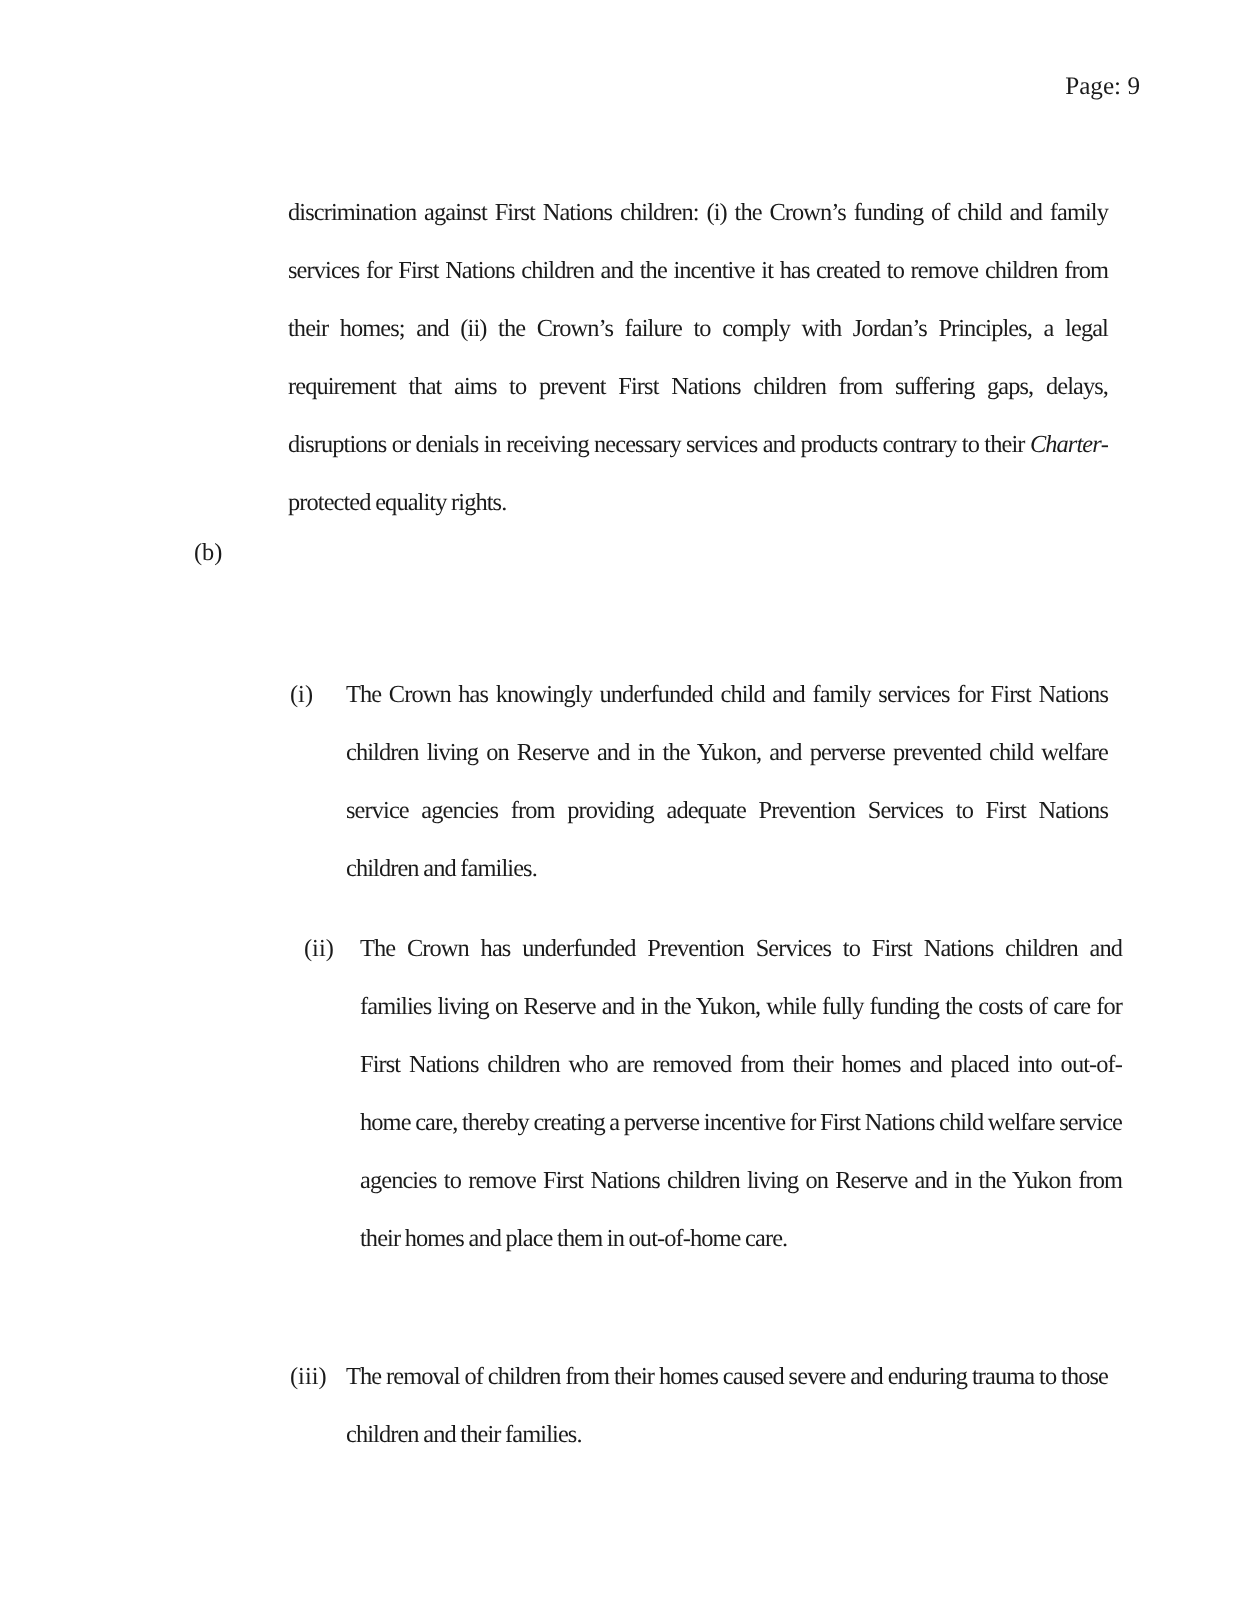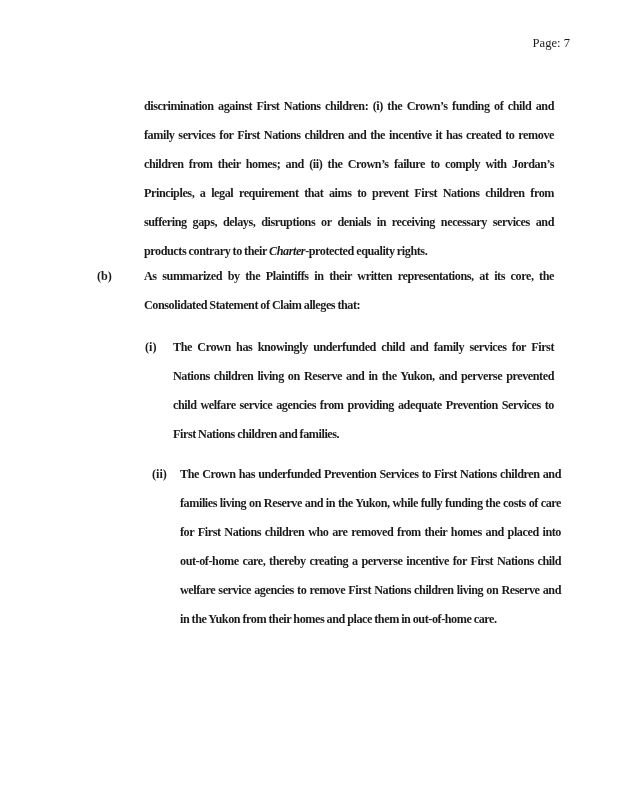--- a/index.html
+++ b/index.html
@@ -25,21 +25,20 @@
     line-height: 16px;
     color: #1b1b1b;
   }
   .blk {
     position: absolute;
     font-size: 12.2px;
     line-height: 29px;
     letter-spacing: -0.45px;
     word-spacing: -0.3px;
     color: #1b1b1b;
-    font-weight: bold;
   }
   .blk p { margin: 0; }
   .justify { text-align: justify; }
   .hang { box-sizing: border-box; }
   .lbl {
     position: absolute;
     left: 0;
     top: 0;
     line-height: 29px;
     letter-spacing: 0;
@@ -49,33 +48,36 @@
   #sub-i     { top: 333px; left: 145px; width: 409px; padding-left: 28px; }
   #sub-ii    { top: 460px; left: 152px; width: 409px; padding-left: 28px; }
   #sub-iii   { top: 674px; left: 145px; width: 409px; padding-left: 28px; }
   em { font-style: italic; }
 </style>
 </head>
 <body>
 
 <div class="page">
 
-  <div class="page-header">Page: 7</div>
+  <div class="page-header">Page: 9</div>
 
   <p class="blk justify" id="para-cont"><span>discrimination against First Nations children: (i) the Crown’s funding of child and family services for First Nations children and the incentive it has created to remove children from their homes; and (ii) the Crown’s failure to comply with Jordan’s Principles, a legal requirement that aims to prevent First Nations children from suffering gaps, delays, disruptions or denials in receiving necessary services and products contrary to their </span><em>Charter</em><span>-protected equality rights.</span></p>
 
   <div class="blk hang" id="para-b">
     <span class="lbl">(b)</span>
-    <p class="justify">As summarized by the Plaintiffs in their written representations, at its core, the Consolidated Statement of Claim alleges that:</p>
   </div>
 
   <div class="blk hang" id="sub-i">
     <span class="lbl">(i)</span>
     <p class="justify">The Crown has knowingly underfunded child and family services for First Nations children living on Reserve and in the Yukon, and perverse prevented child welfare service agencies from providing adequate Prevention Services to First Nations children and families.</p>
   </div>
 
   <div class="blk hang" id="sub-ii">
     <span class="lbl">(ii)</span>
     <p class="justify">The Crown has underfunded Prevention Services to First Nations children and families living on Reserve and in the Yukon, while fully funding the costs of care for First Nations children who are removed from their homes and placed into out-of-home care, thereby creating a perverse incentive for First Nations child welfare service agencies to remove First Nations children living on Reserve and in the Yukon from their homes and place them in out-of-home care.</p>
   </div>
 
+  <div class="blk hang" id="sub-iii">
+    <span class="lbl">(iii)</span>
+    <p class="justify">The removal of children from their homes caused severe and enduring trauma to those children and their families.</p>
+  </div>
 
 </div>
 
 </body></html>

